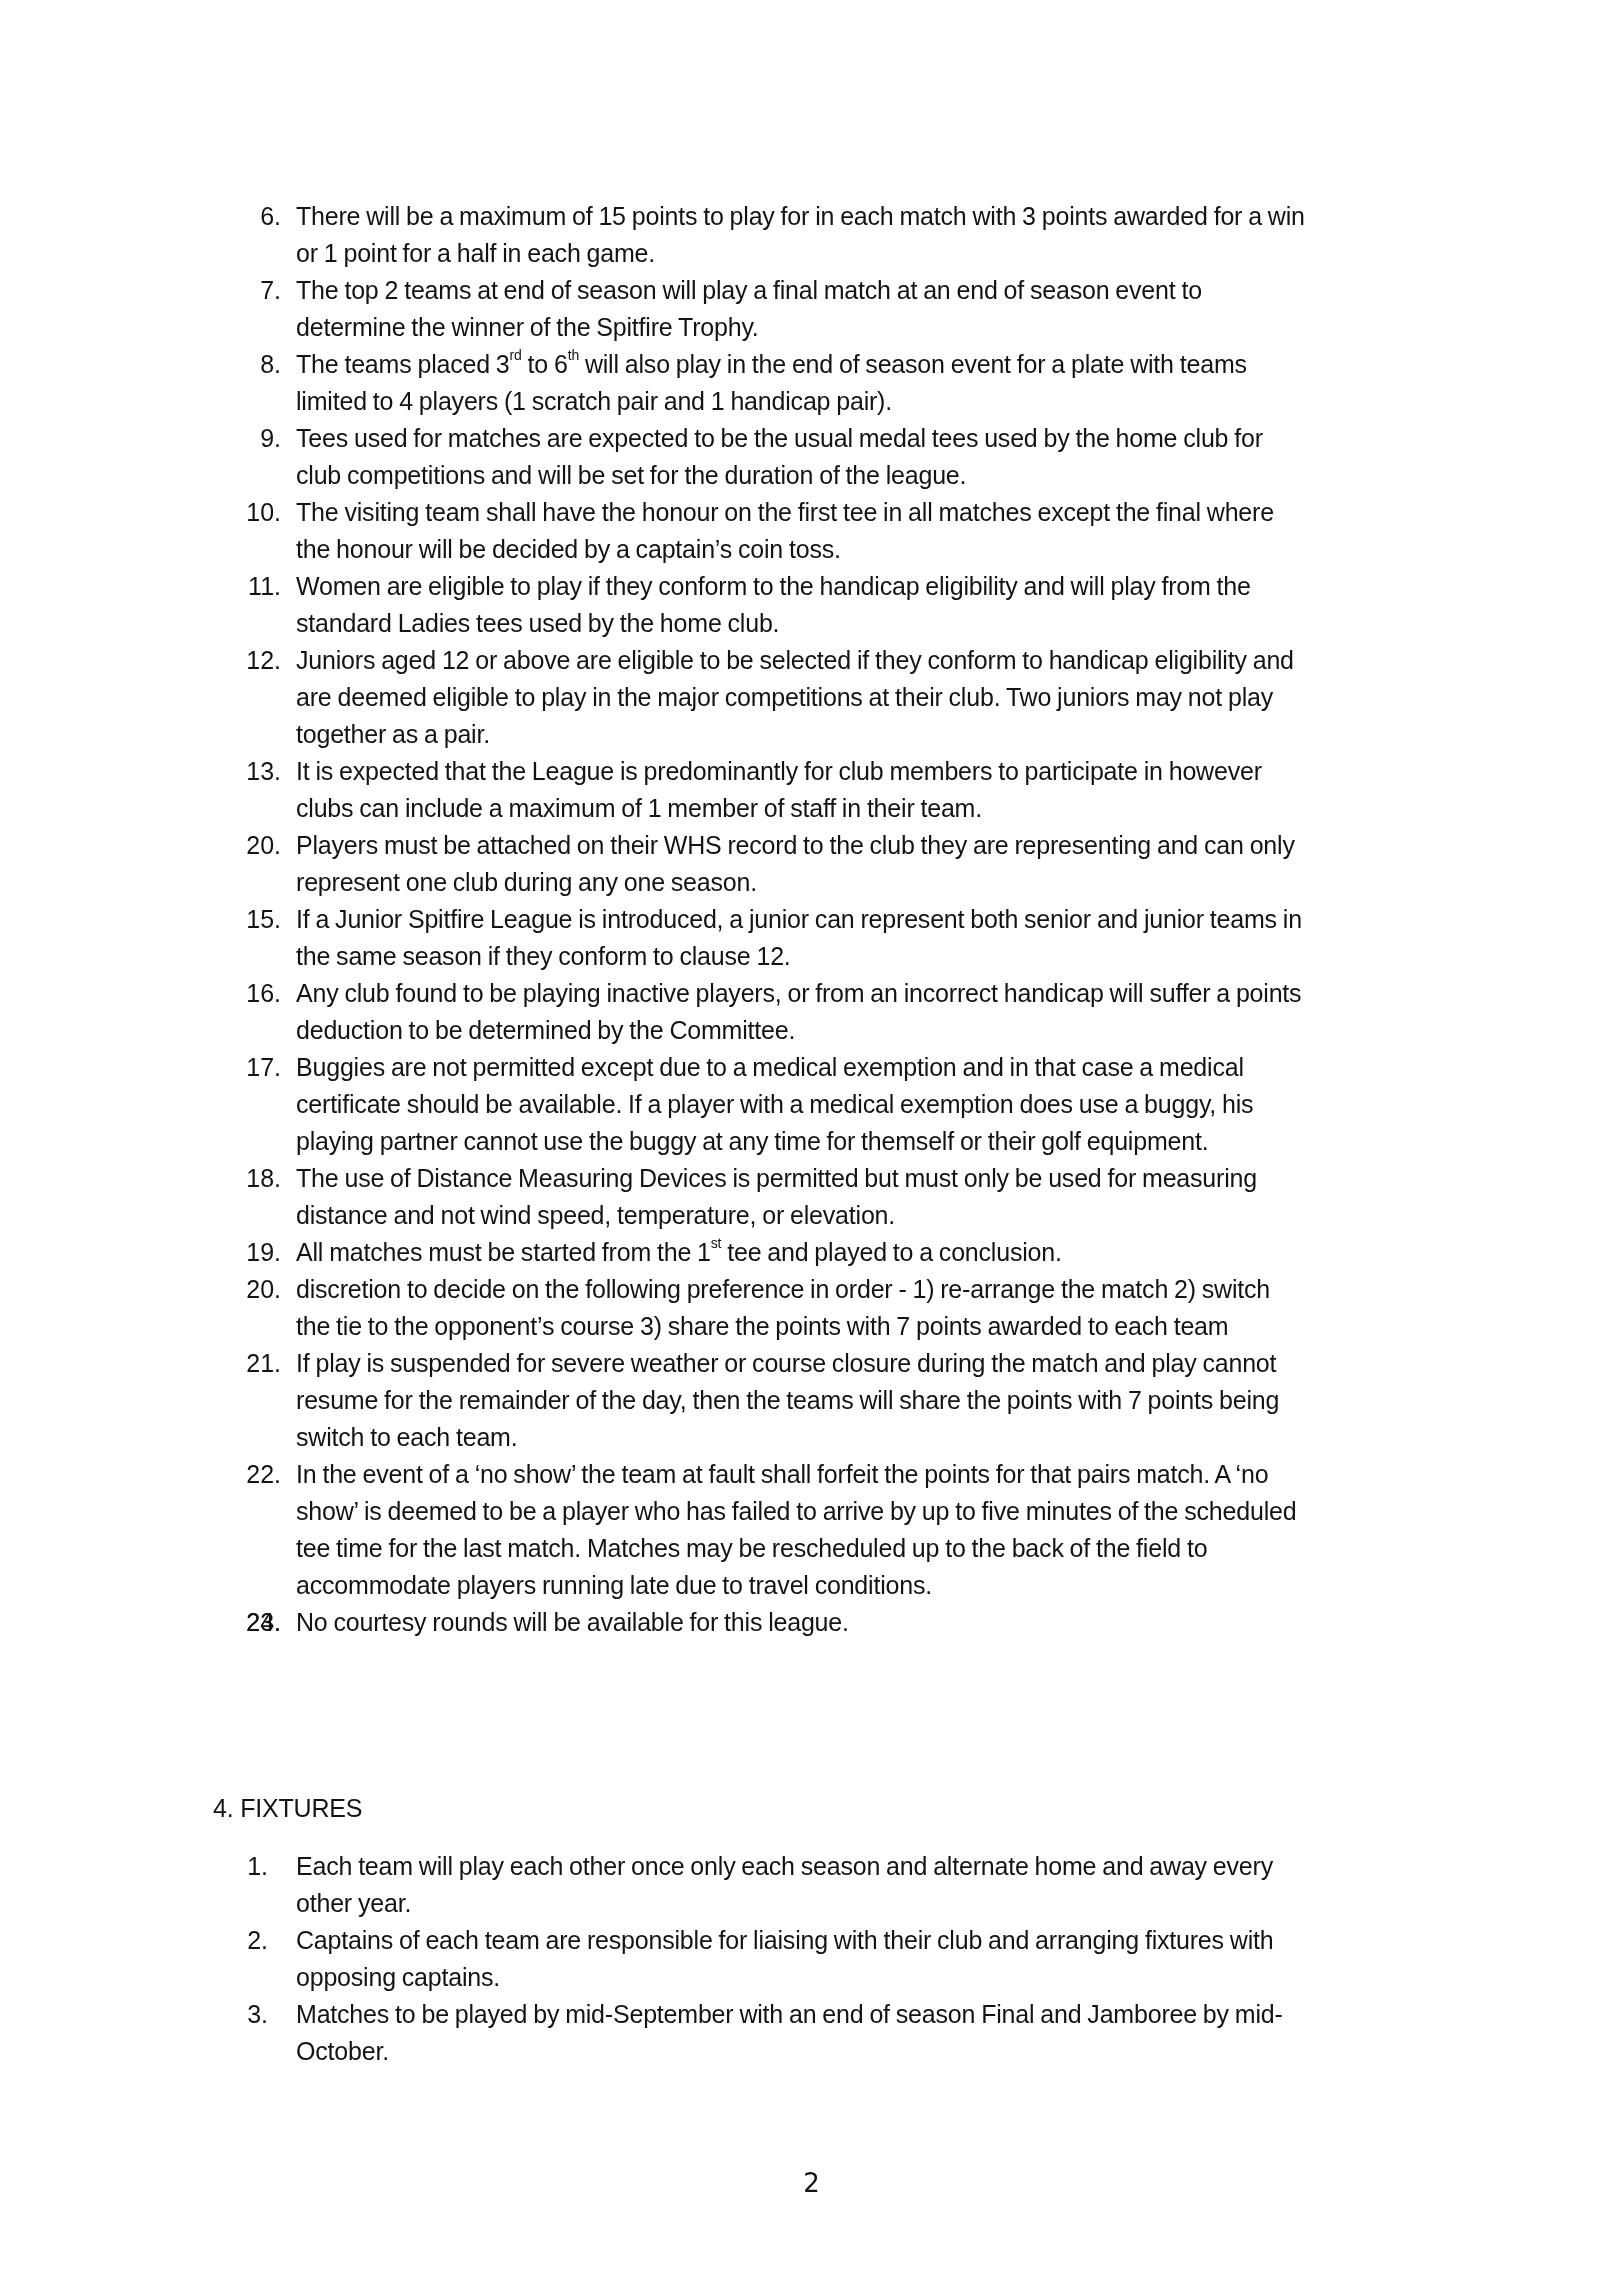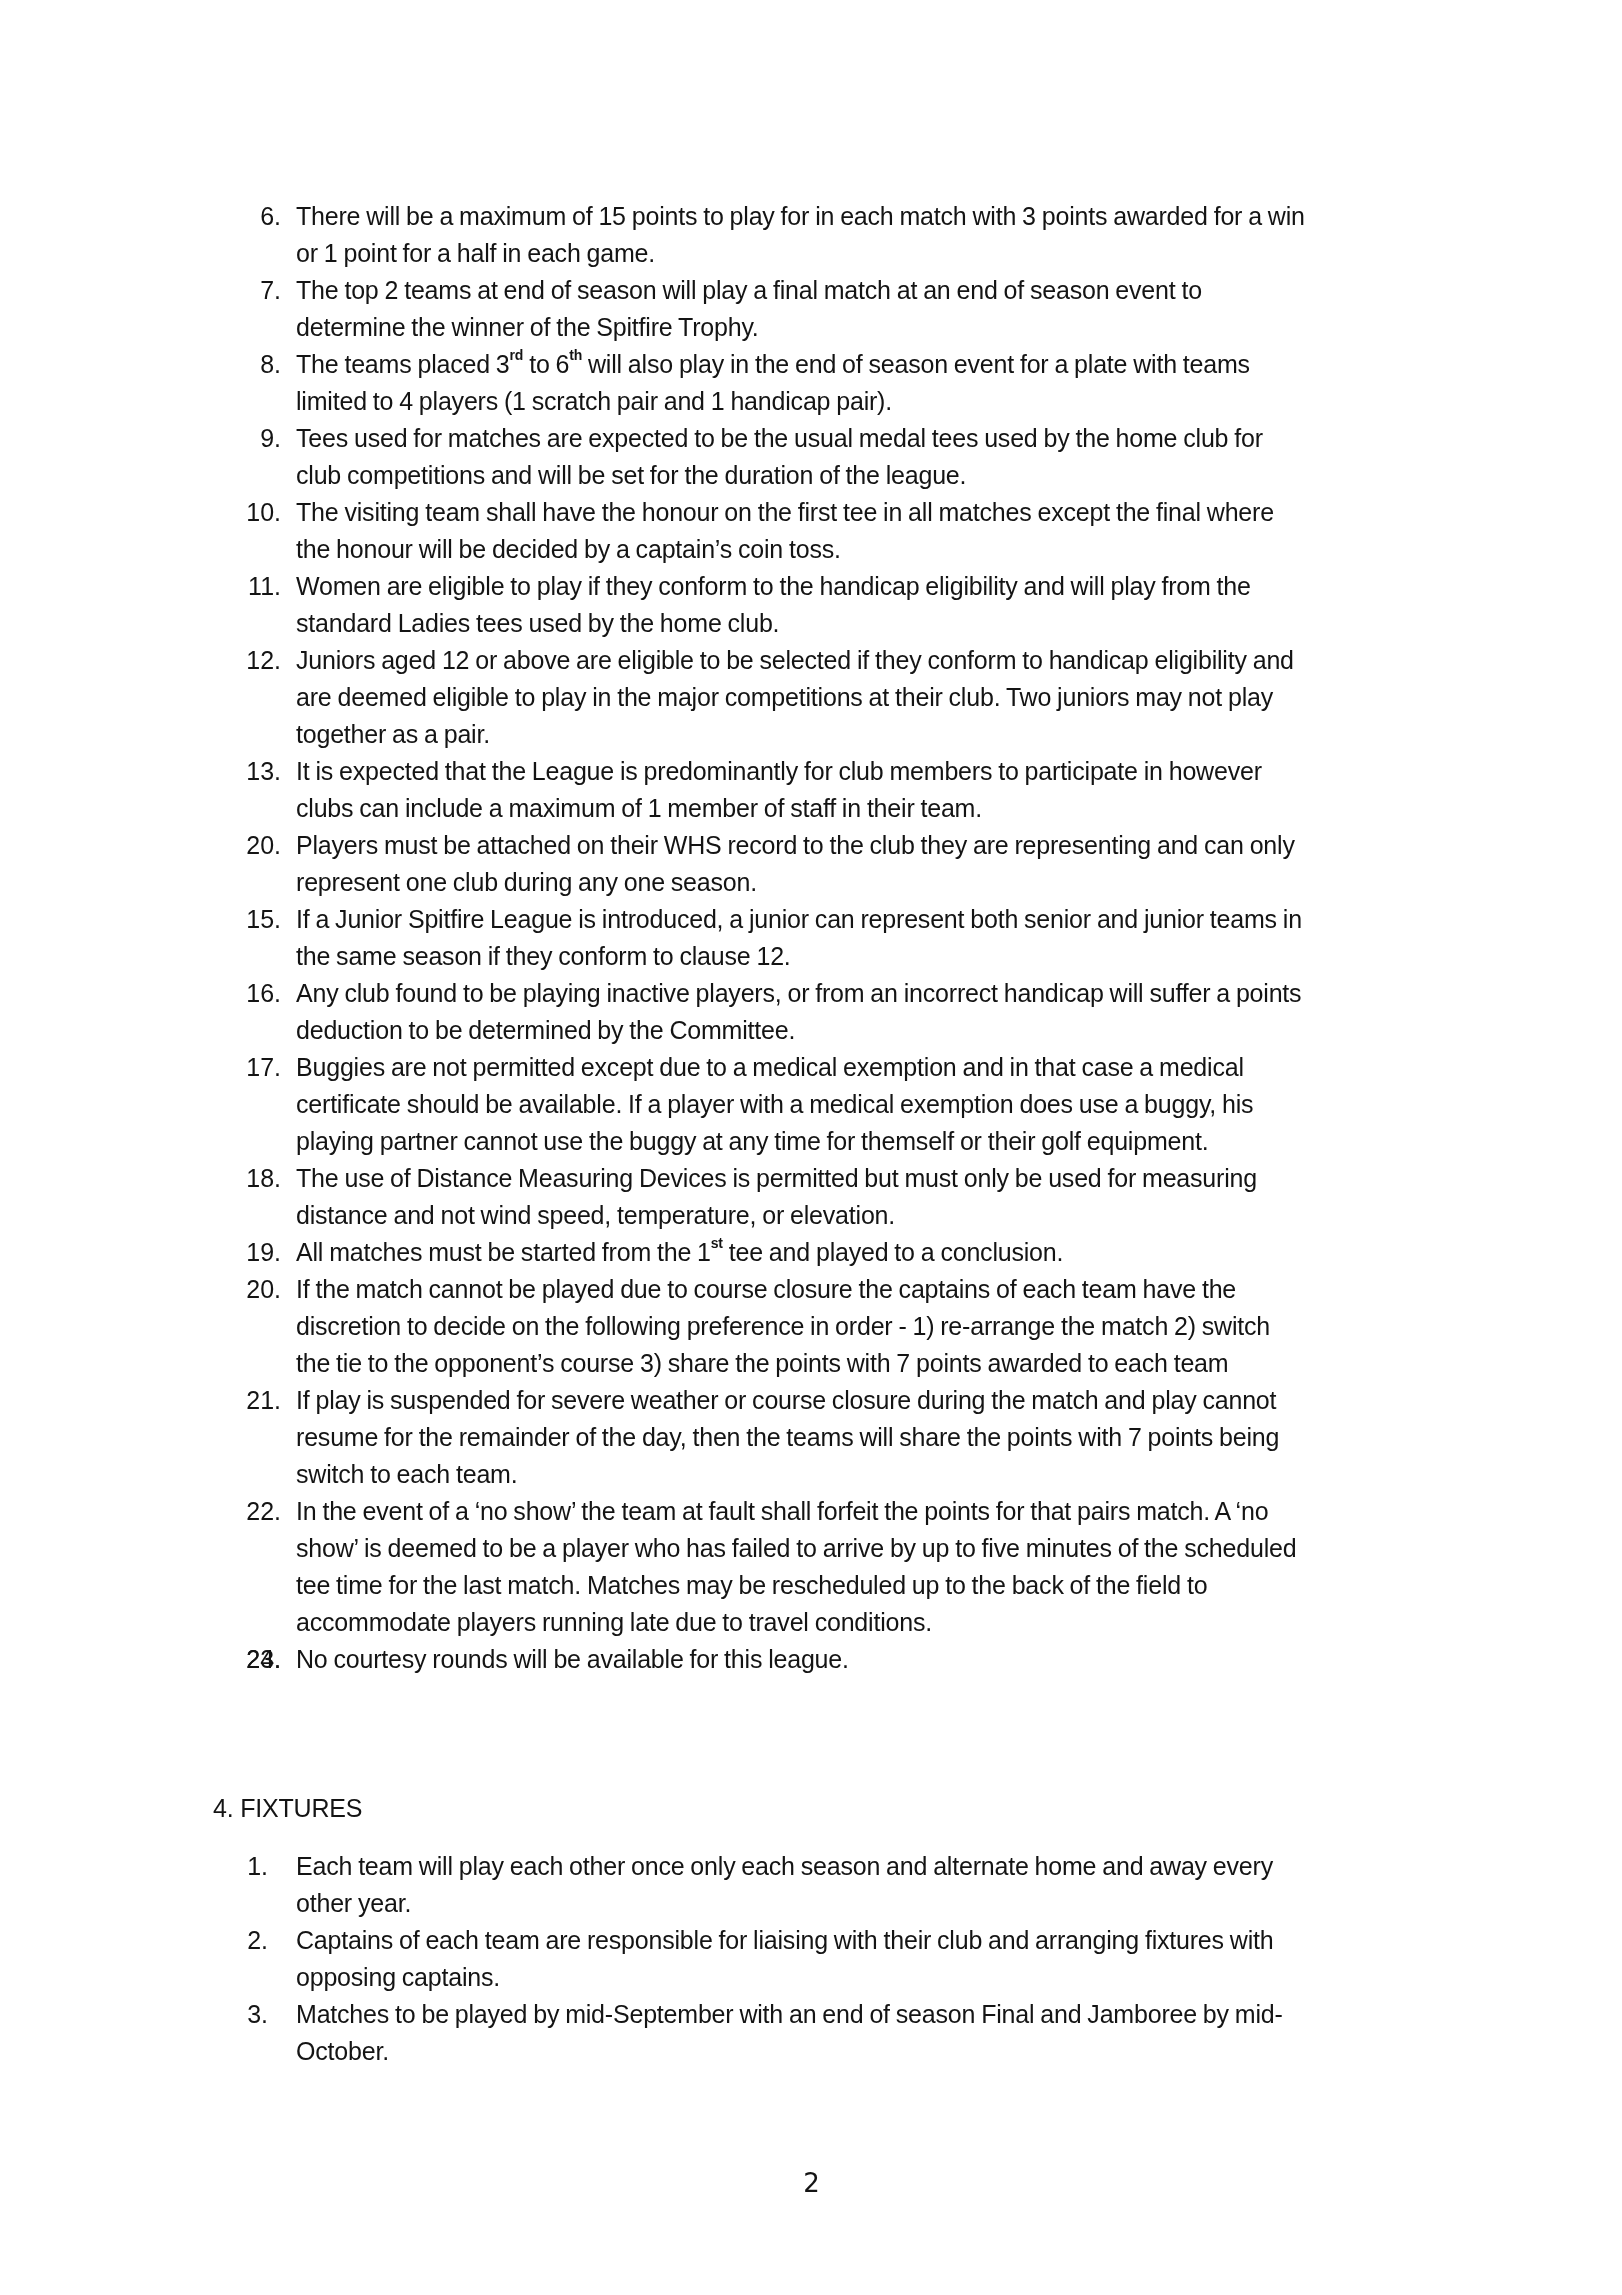--- a/index.html
+++ b/index.html
@@ -61,21 +61,20 @@
       white-space: nowrap;
       letter-spacing: -0.2px;
       word-spacing: -0.8px;
     }
     sup {
       font-size: 14px;
       line-height: 0;
       position: relative;
       top: -3.2px;
       vertical-align: super;
-      font-weight: bold;
     }
     .section-heading {
       position: absolute;
       left: 197px;
       top: 1774px;
       margin: 16px;
       font-size: 25px;
       line-height: 37px;
       font-weight: normal;
       letter-spacing: -0.2px;
@@ -193,21 +192,20 @@
       </li>
       <li class="item">
         <span class="num">19.</span>
         <div class="lines">
           <span class="line">All matches must be started from the 1<sup>st</sup> tee and played to a conclusion.</span>
         </div>
       </li>
       <li class="item">
         <span class="num">20.</span>
         <div class="lines">
-          <span class="line">If the match cannot be played due to course closure the captains of each team have the</span>
           <span class="line">discretion to decide on the following preference in order - 1) re-arrange the match 2) switch</span>
           <span class="line">the tie to the opponent’s course 3) share the points with 7 points awarded to each team</span>
         </div>
       </li>
       <li class="item">
         <span class="num">21.</span>
         <div class="lines">
           <span class="line">If play is suspended for severe weather or course closure during the match and play cannot</span>
           <span class="line">resume for the remainder of the day, then the teams will share the points with 7 points being</span>
           <span class="line">switch to each team.</span>

